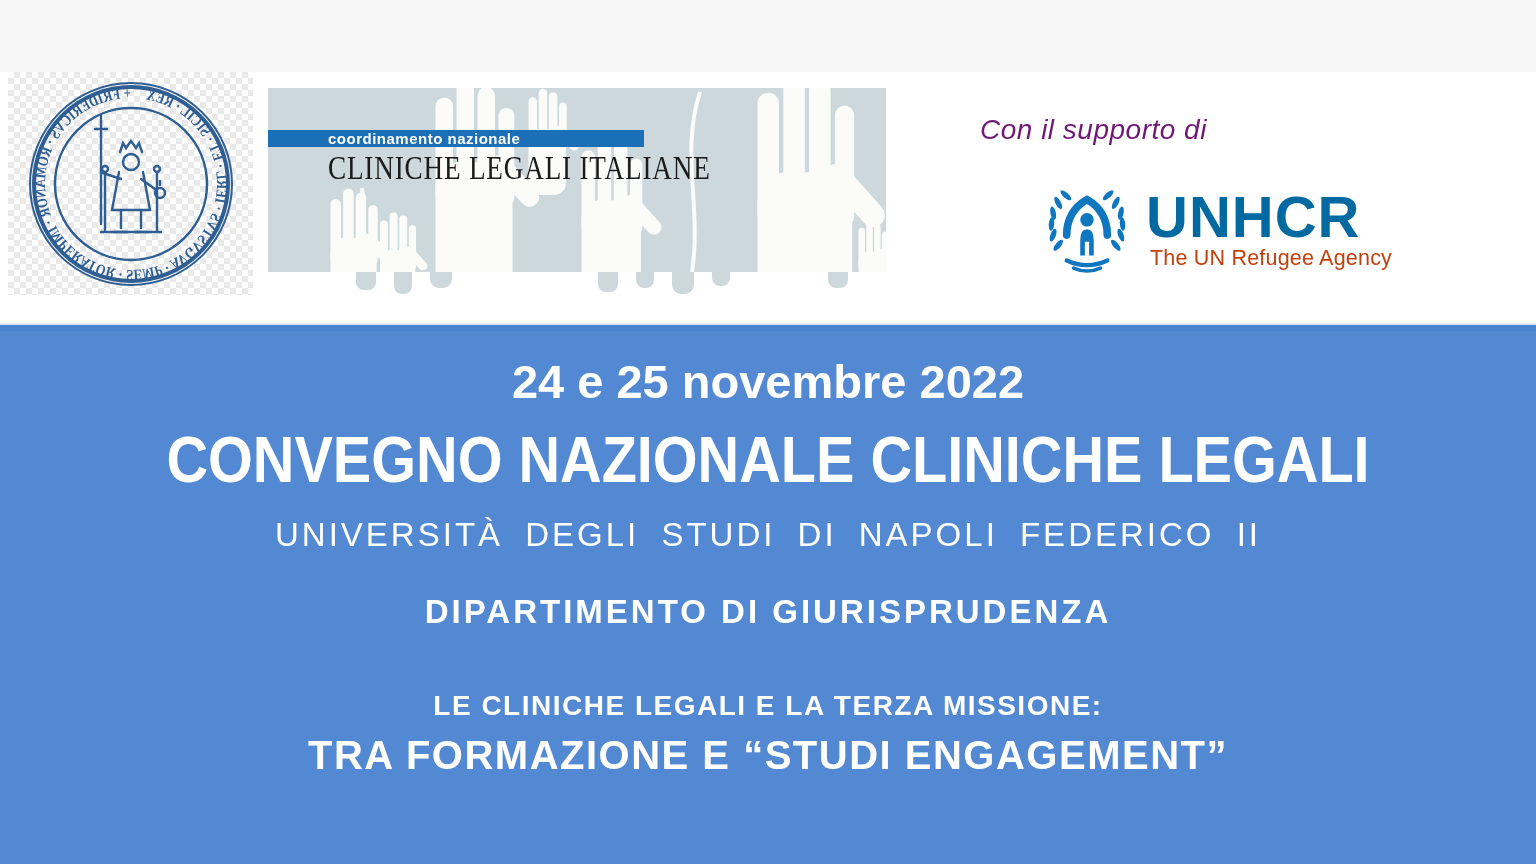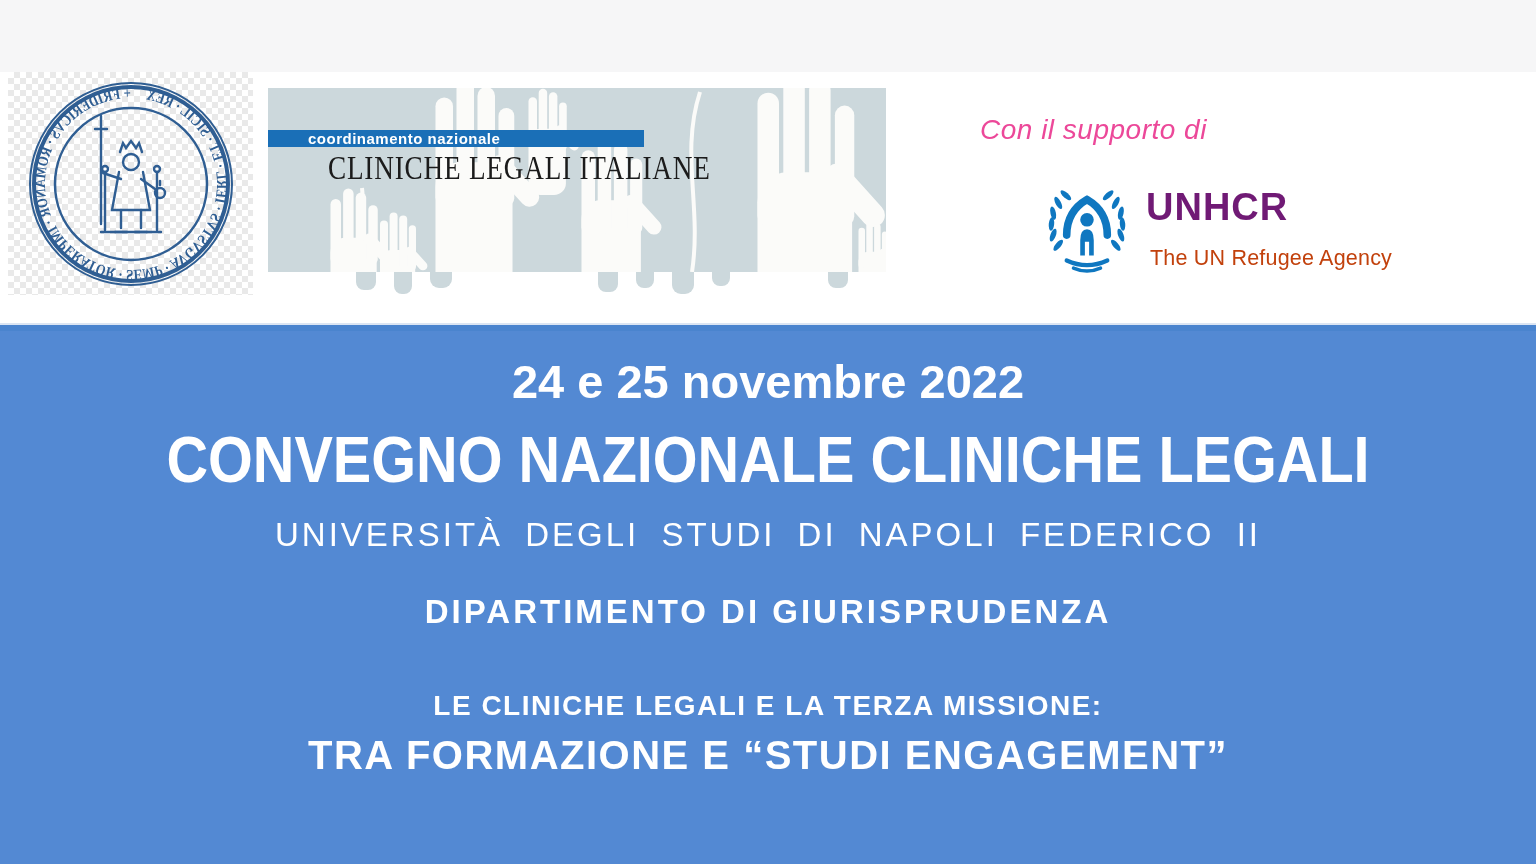--- a/index.html
+++ b/index.html
@@ -21,37 +21,37 @@
   .seal-box svg{position:absolute;inset:0;}
 
   
   .clinics-logo{position:absolute;left:268px;top:88px;width:618px;height:207px;}
   .hands-area{position:absolute;left:0;top:0;width:618px;height:184px;background:#ccd8dc;overflow:hidden;}
   .hands-area svg{position:absolute;inset:0;}
   .hands-bottom{position:absolute;left:0;top:184px;width:618px;height:23px;background:#ffffff;overflow:hidden;}
   .coord-stripe{
     position:absolute;left:0;top:42px;width:376px;height:17px;background:#1a6fb7;
     color:#ffffff;font-weight:bold;font-size:15px;line-height:17px;
-    padding-left:40px;box-sizing:border-box;letter-spacing:.5px;white-space:nowrap;
+    padding-left:60px;box-sizing:border-box;letter-spacing:.5px;white-space:nowrap;
   }
   .clinics-name{
     position:absolute;left:60px;top:61px;
     font-family:"Liberation Serif",serif;font-size:34px;color:#1b1b1b;
     letter-spacing:1px;white-space:nowrap;transform:scaleX(.8);transform-origin:left top;
   }
 
   
   .support-label{
     position:absolute;left:980px;top:114px;font-style:italic;font-size:28px;
-    color:#ec4899;letter-spacing:.5px;white-space:nowrap;
+    color:#701a75;letter-spacing:.5px;white-space:nowrap;
   }
   .unhcr-emblem{position:absolute;left:1036px;top:186px;width:102px;height:88px;}
   .unhcr-word{
-    position:absolute;left:1146px;top:188px;font-size:38px;font-weight:bold;
-    color:#701a75;letter-spacing:1px;line-height:1;white-space:nowrap;
+    position:absolute;left:1146px;top:188px;font-size:58px;font-weight:bold;
+    color:#0369a1;letter-spacing:1px;line-height:1;white-space:nowrap;
   }
   .unhcr-tagline{
     position:absolute;left:1150px;top:246px;font-size:21.5px;font-weight:normal;
     color:#c2410c;letter-spacing:.2px;white-space:nowrap;
   }
 
   
   .banner{
     position:absolute;left:0;top:323px;width:1536px;height:672px;
     border-top:2px solid #dbe5f3;box-sizing:border-box;

